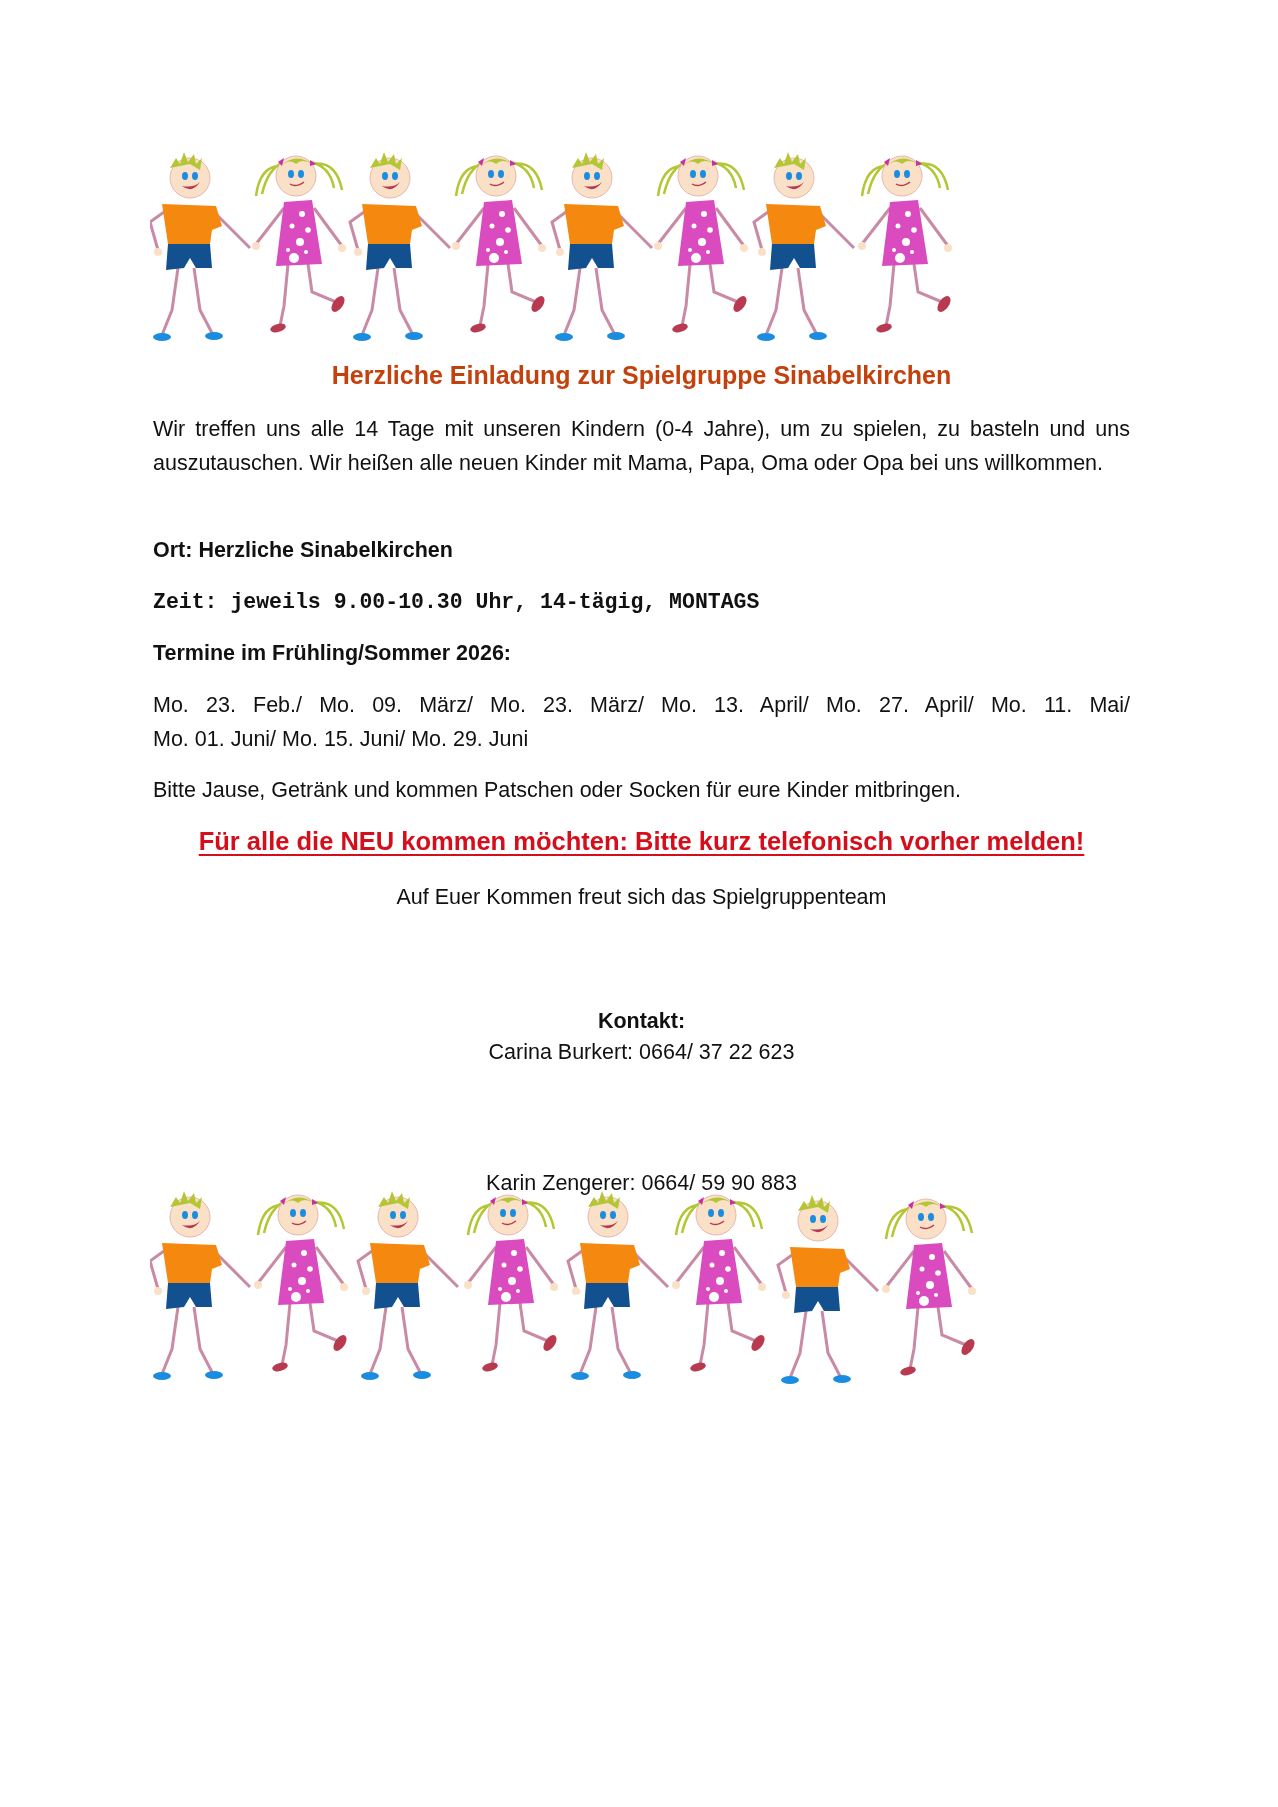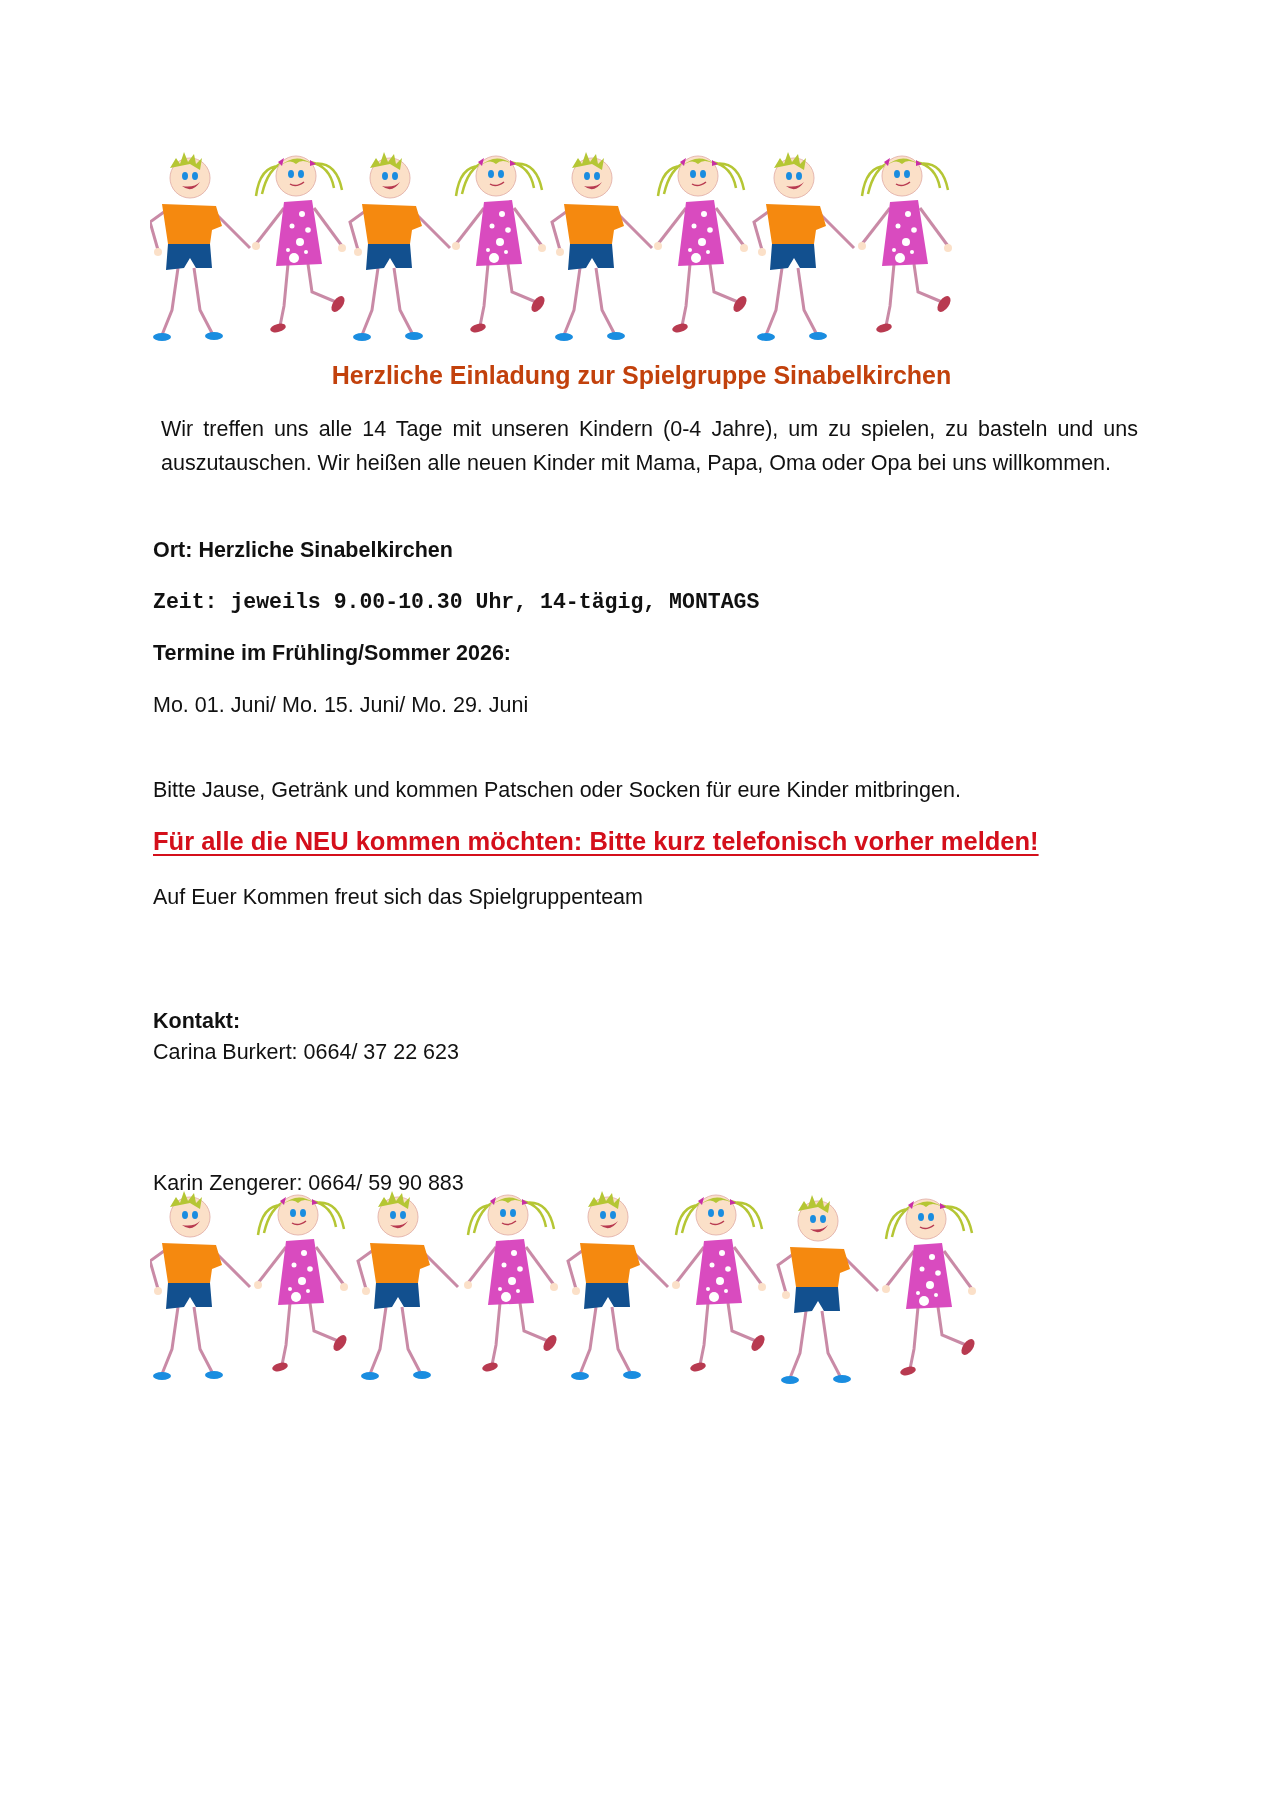--- a/index.html
+++ b/index.html
@@ -6,22 +6,22 @@
     body {
       width: 1278px; height: 1807px; position: relative; overflow: hidden;
       font-family: "Liberation Sans", "DejaVu Sans", sans-serif; color: #111;
     }
     .banner { position: absolute; left: 150px; }
     .banner svg { display: block; }
     #banner-top { top: 150px; width: 940px; height: 192px; }
     #banner-bottom { top: 1185px; width: 975px; height: 205px; }
 
     .text { position: absolute; left: 153px; width: 977px; font-size: 21.5px; line-height: 34px; }
-    .center { }
-    .justify { text-align: justify; text-align-last: left; margin-left: 8px; }
+    .center { text-align: center; }
+    .justify { text-align: justify; text-align-last: left; }
     .bold { font-weight: bold; }
 
     #title { top: 358px; font-size: 25px; font-weight: bold; color: #c2410c; text-align: center; }
     #intro { top: 412px; }
     #ort { top: 533px; }
     #zeit { top: 585px; font-family: Liberation Mono, monospace; }
     #termine-heading { top: 636px; }
     #dates { top: 688px; }
     #bring { top: 773px; }
     #notice { top: 824px; font-size: 25.5px; font-weight: bold; color: #d40f1b; text-decoration: underline; text-underline-offset: 4px; text-decoration-thickness: 2px; }
@@ -107,20 +107,21 @@
 
 <div class="text justify" id="intro">Wir treffen uns alle 14 Tage mit unseren Kindern (0-4 Jahre), um zu spielen, zu basteln und uns auszutauschen. Wir heißen alle neuen Kinder mit Mama, Papa, Oma oder Opa bei uns willkommen.</div>
 
 <div class="text bold" id="ort">Ort: Herzliche Sinabelkirchen</div>
 
 <div class="text bold" id="zeit">Zeit: jeweils 9.00-10.30 Uhr, 14-tägig, MONTAGS</div>
 
 <div class="text bold" id="termine-heading">Termine im Frühling/Sommer 2026:</div>
 
 <div class="text" id="dates">
+  <div style="text-align: justify; text-align-last: justify;">Mo. 23. Feb./ Mo. 09. März/ Mo. 23. März/ Mo. 13. April/ Mo. 27. April/ Mo. 11. Mai/</div>
   <div>Mo. 01. Juni/ Mo. 15. Juni/ Mo. 29. Juni</div>
 </div>
 
 <div class="text" id="bring">Bitte Jause, Getränk und kommen Patschen oder Socken für eure Kinder mitbringen.</div>
 
 <div class="text center" id="notice">Für alle die NEU kommen möchten: Bitte kurz telefonisch vorher melden!</div>
 
 <div class="text center" id="closing">Auf Euer Kommen freut sich das Spielgruppenteam</div>
 
 <div class="text center bold" id="contact-heading">Kontakt:</div>

